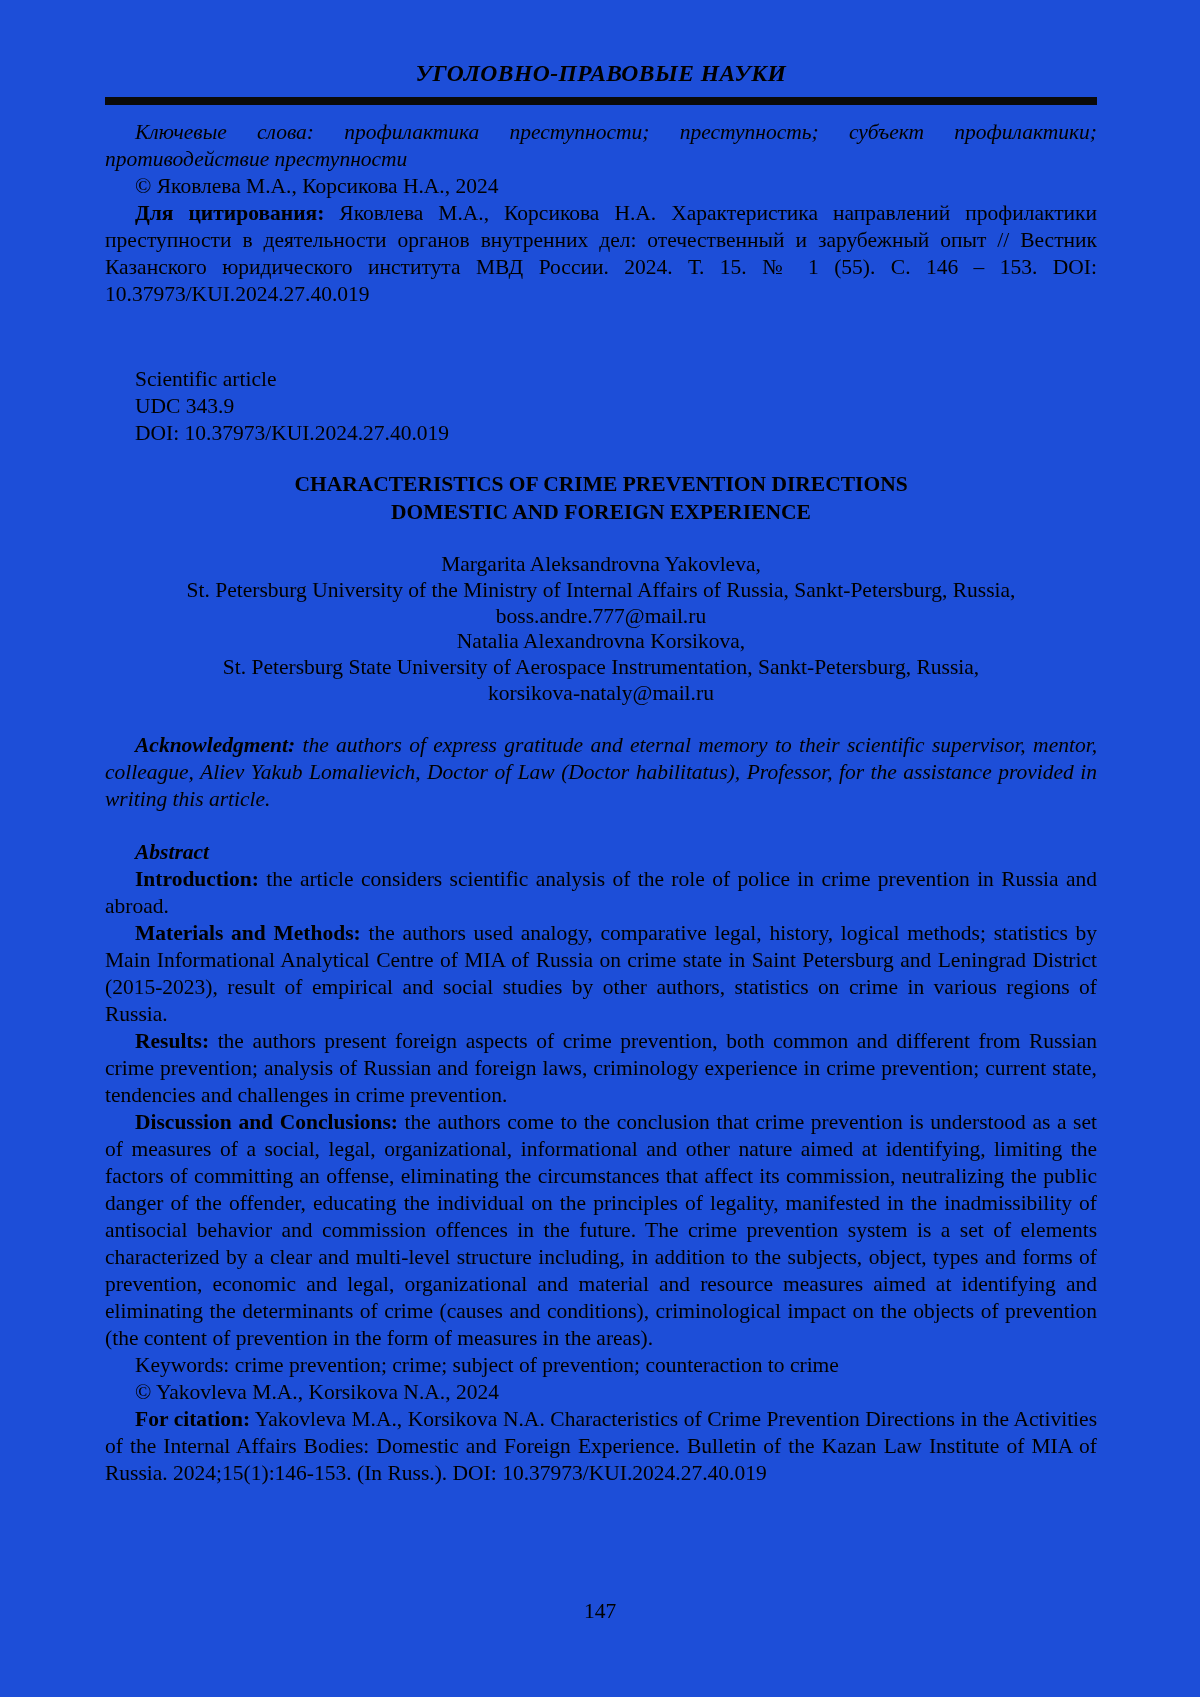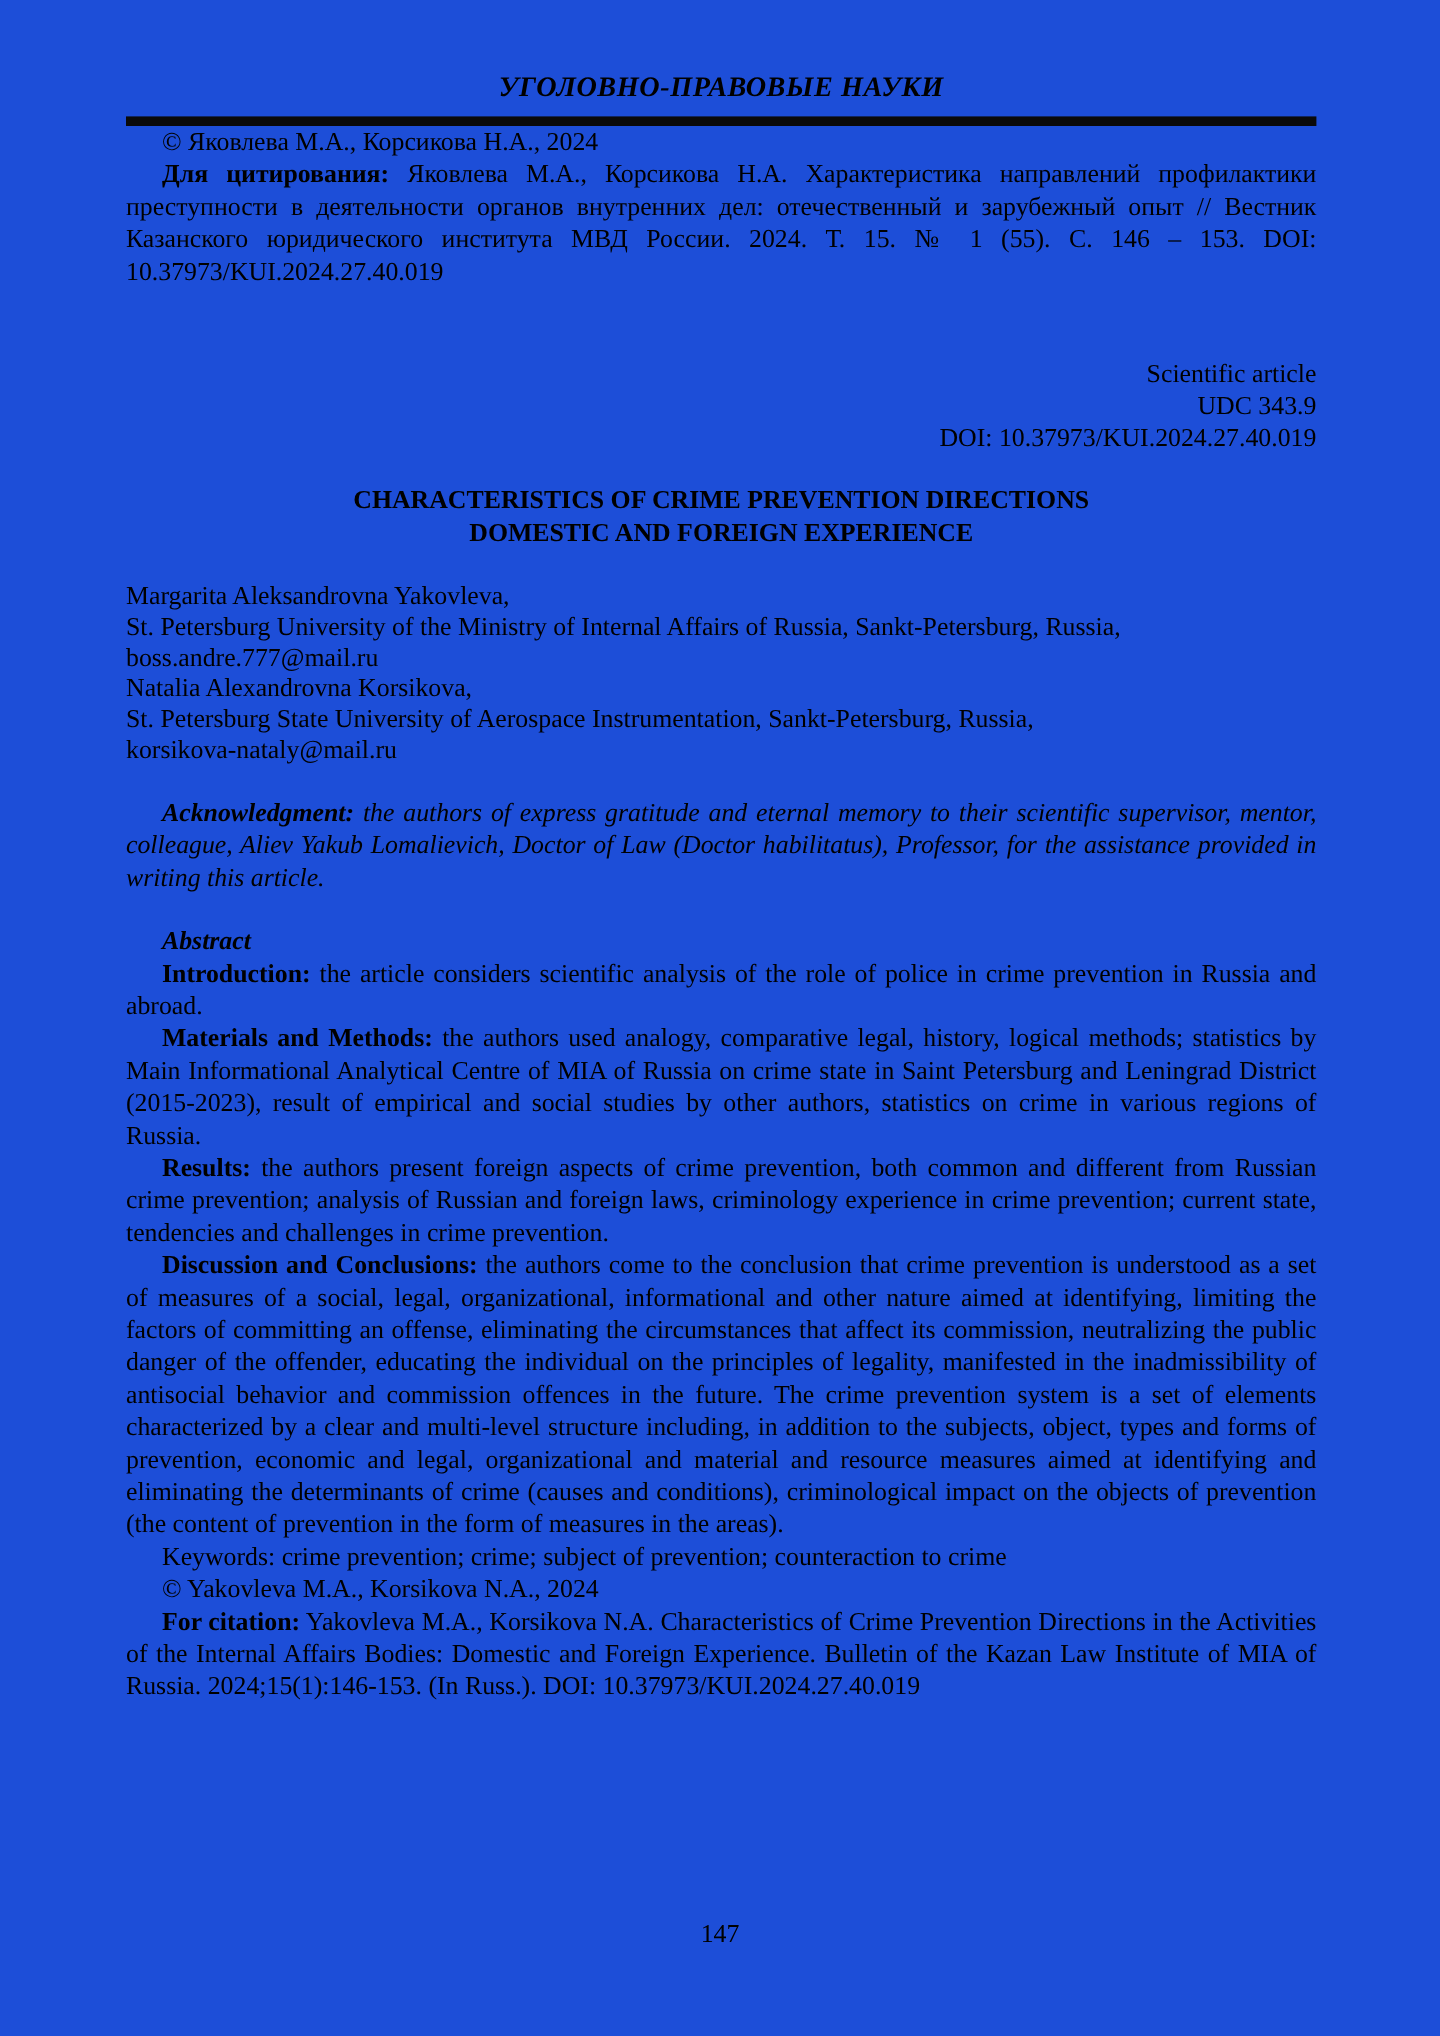--- a/index.html
+++ b/index.html
@@ -29,31 +29,31 @@
     margin-top: 9px;
     height: 4px;
     border-top: 3px solid #0a0a0a;
     border-bottom: 5px solid #0a0a0a;
   }
   .para {
     text-align: justify;
     text-indent: 30px;
   }
   .kw-ru { margin-top: 14px; font-style: italic; }
-  .meta-block { margin-top: 58px; padding-left: 30px; text-align: right; }
+  .meta-block { margin-top: 58px; padding-left: 30px; }
   .title-block {
     margin-top: 24px;
     text-align: center;
     font-weight: bold;
     font-size: 21.5px;
     line-height: 27.5px;
   }
   .authors-block {
     margin-top: 26px;
-    text-align: left;
+    text-align: center;
     line-height: 25.8px;
   }
   .ack { margin-top: 25px; font-style: italic; }
   .abstract-head {
     margin-top: 26px;
     padding-left: 30px;
     font-weight: bold;
     font-style: italic;
   }
   .kw-en { }
@@ -66,20 +66,21 @@
   }
 </style>
 </head>
 <body>
 
 <div class="page">
 
   <div class="running-head">УГОЛОВНО-ПРАВОВЫЕ НАУКИ</div>
   <div class="header-rule"></div>
 
+  <p class="para kw-ru"><span>Ключевые слова:</span> <span>профилактика преступности; преступность; субъект профилактики; противодействие преступности</span></p>
 
   <p class="para">© Яковлева М.А., Корсикова Н.А., 2024</p>
 
   <p class="para"><b class="lbl">Для цитирования:</b> <span>Яковлева М.А., Корсикова Н.А. Характеристика направлений профилактики преступности в деятельности органов внутренних дел: отечественный и зарубежный опыт // Вестник Казанского юридического института МВД России. 2024. Т. 15. № 1 (55). С. 146 – 153. DOI: 10.37973/KUI.2024.27.40.019</span></p>
 
   <div class="meta-block">
     <div>Scientific article</div>
     <div>UDC 343.9</div>
     <div>DOI: 10.37973/KUI.2024.27.40.019</div>
   </div>

